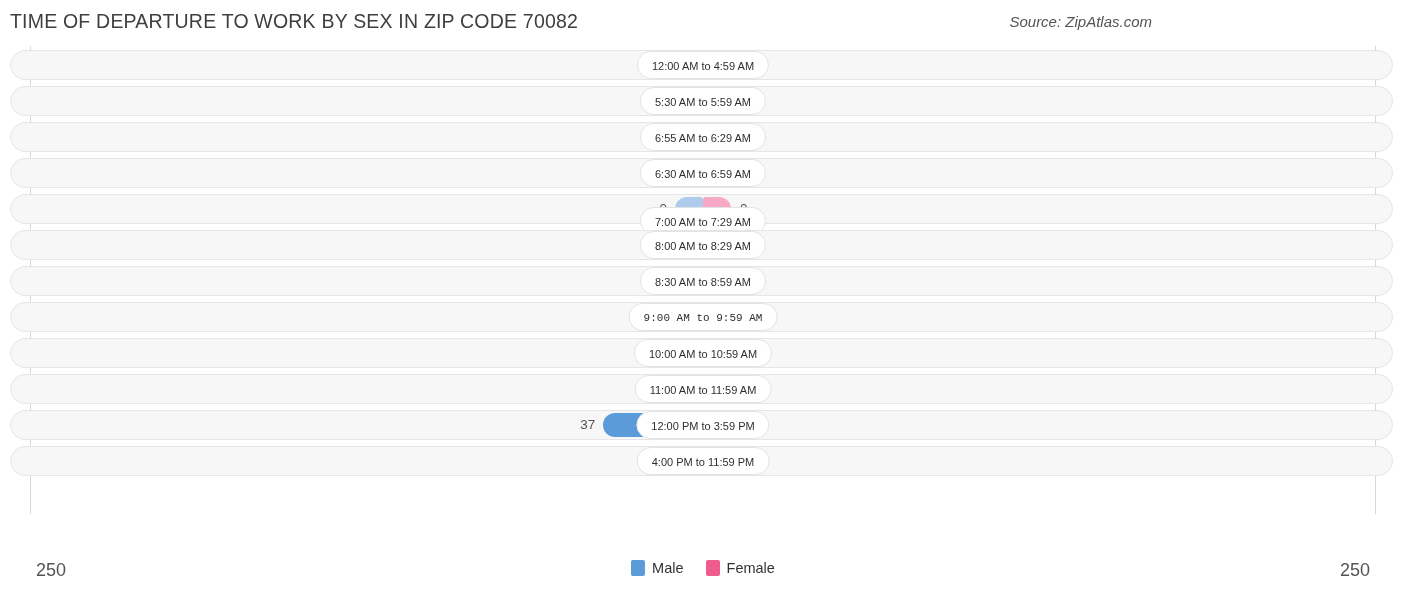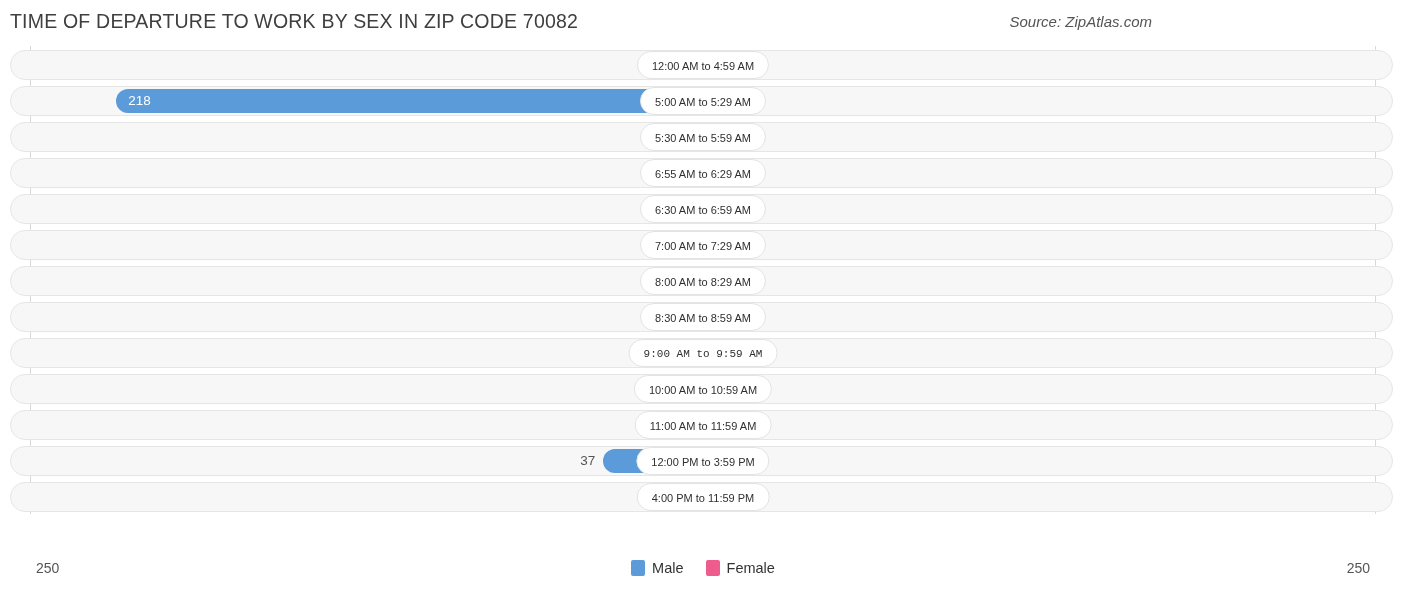--- a/index.html
+++ b/index.html
@@ -74,21 +74,21 @@
     text-align:left;white-space:nowrap;
     padding:0 14px;
     box-sizing:border-box;
     transform:translateX(-50%);
   }
 
   
   .footer{position:absolute;left:0;top:556px;width:1406px;height:39px;}
   .axis-label{
     position:absolute;top:4px;
-    font-size:14px;color:#555;white-space:nowrap;
+    font-size:18px;color:#555;white-space:nowrap;
   }
   .axis-left{left:36px;}
   .axis-right{right:36px;}
   .legend{
     position:absolute;left:0;right:0;top:4px;
     display:flex;justify-content:center;align-items:center;gap:22px;
   }
   .legend-item{display:flex;align-items:center;gap:7px;}
   .swatch{width:14px;height:16px;border-radius:2px;display:block;}
   .legend-label{font-size:14.5px;color:#333;white-space:nowrap;}
@@ -111,30 +111,20 @@
           <div class="bar bar-male" style="left: 675px; width: 28px; background: rgb(175, 203, 235);"></div>
           <div class="bar bar-female" style="left: 703px; width: 28px; background: rgb(247, 168, 196);"></div>
           <div class="val val-male-out" style="left: 589px; width: 78px;">0</div>
           <div class="val val-female-out" style="left: 740px; width: 80px;">0</div>
           <div class="cat" style="left: 703px;">12:00 AM to 4:59 AM</div>
         </div>
       </div>
       <div class="row">
         <div class="track"></div>
         <div class="bars">
-          <div class="bar bar-male" style="left: 116.144px; width: 586.856px; background: rgb(91, 155, 217);"></div>
-          <div class="bar bar-female" style="left: 703px; width: 28px; background: rgb(247, 168, 196);"></div>
-          <div class="val val-male-out val-inside" style="left: 128.144px; width: 80px; text-align: left;">218</div>
-          <div class="val val-female-out" style="left: 740px; width: 80px;">0</div>
-          <div class="cat" style="left: 703px;">5:00 AM to 5:29 AM</div>
-        </div>
-      </div>
-      <div class="row">
-        <div class="track"></div>
-        <div class="bars">
           <div class="bar bar-male" style="left: 675px; width: 28px; background: rgb(175, 203, 235);"></div>
           <div class="bar bar-female" style="left: 703px; width: 28px; background: rgb(247, 168, 196);"></div>
           <div class="val val-male-out" style="left: 589px; width: 78px;">0</div>
           <div class="val val-female-out" style="left: 740px; width: 80px;">0</div>
           <div class="cat" style="left: 703px;">5:30 AM to 5:59 AM</div>
         </div>
       </div>
       <div class="row">
         <div class="track"></div>
         <div class="bars">
@@ -155,21 +145,21 @@
           <div class="cat" style="left: 703px;">6:30 AM to 6:59 AM</div>
         </div>
       </div>
       <div class="row">
         <div class="track"></div>
         <div class="bars">
           <div class="bar bar-male" style="left: 675px; width: 28px; background: rgb(175, 203, 235);"></div>
           <div class="bar bar-female" style="left: 703px; width: 28px; background: rgb(247, 168, 196);"></div>
           <div class="val val-male-out" style="left: 589px; width: 78px;">0</div>
           <div class="val val-female-out" style="left: 740px; width: 80px;">0</div>
-          <div class="cat" style="left: 703px;">7:00 AM to 7:29 AM</div>
+          <div class="cat" style="left: 703px; margin-top: 12px;">7:00 AM to 7:29 AM</div>
         </div>
       </div>
       <div class="row">
         <div class="track"></div>
         <div class="bars">
           <div class="bar bar-male" style="left: 675px; width: 28px; background: rgb(175, 203, 235);"></div>
           <div class="bar bar-female" style="left: 703px; width: 28px; background: rgb(247, 168, 196);"></div>
           <div class="val val-male-out" style="left: 589px; width: 78px;">0</div>
           <div class="val val-female-out" style="left: 740px; width: 80px;">0</div>
           <div class="cat" style="left: 703px;">8:00 AM to 8:29 AM</div>

